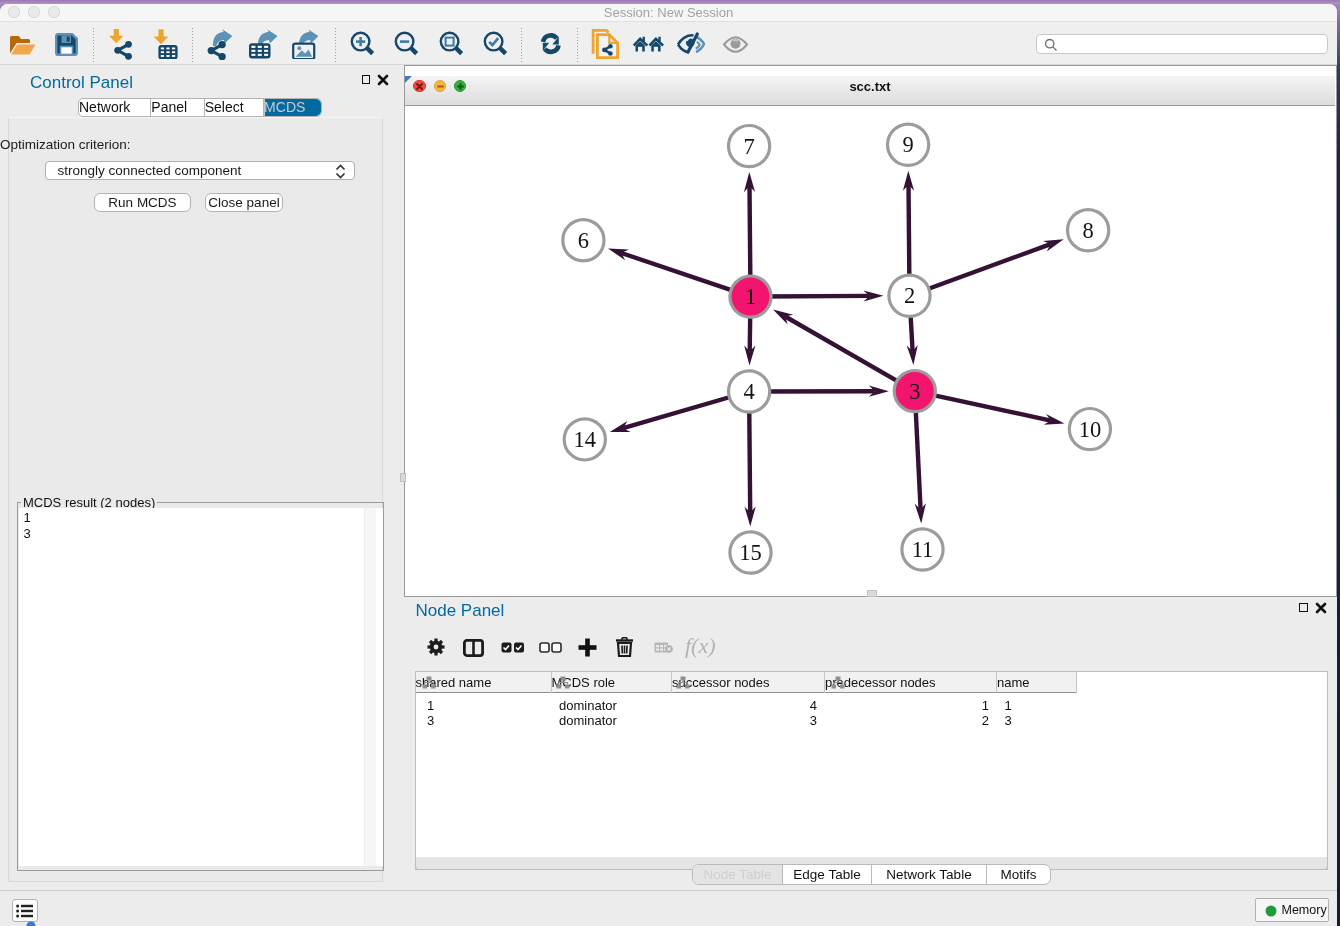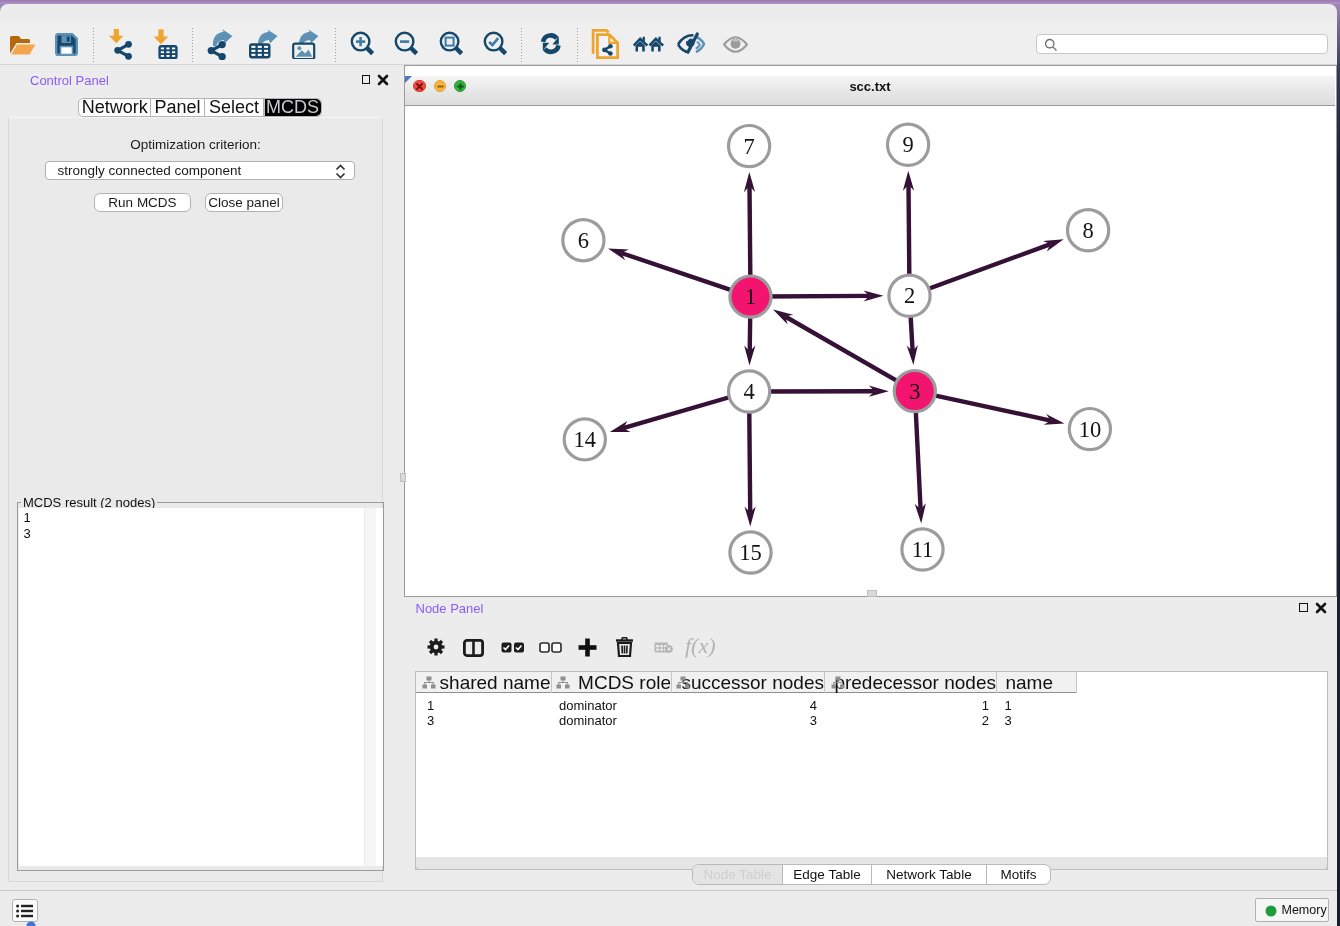--- a/index.html
+++ b/index.html
@@ -8,54 +8,60 @@
 #topstrip{left:0;top:0;width:1340px;height:4px;background:linear-gradient(#9a77b0,#b294c6)}
 #win{left:0;top:4px;width:1337px;height:922px;background:#ececec;border-radius:8px 8px 0 0}
 #titlebar{left:0;top:0;width:1337px;height:18px;background:#f6f6f6;border-radius:8px 8px 0 0;border-bottom:1px solid #e0e0e0}
 #titlebar .tl{position:absolute;top:2px;width:11.5px;height:11.5px;border-radius:50%;background:#e9e9e9;border:1px solid #d4d4d4}
 #wintitle{position:absolute;top:0;left:0;width:1337px;text-align:center;font-size:13px;line-height:18px;color:#a2a2a2}
 #toolbar{left:0;top:18px;width:1337px;height:43px;background:#efefef;border-bottom:1px solid #d6d6d6}
 .tsep{position:absolute;top:6px;height:35px;width:1px;background-image:repeating-linear-gradient(#9f9f9f 0 1px,transparent 1px 3px)}
 #searchbox{position:absolute;left:1036px;top:11.5px;width:292px;height:20.5px;background:#fff;border:1px solid #c8c8c8;border-radius:4px}
 
 #cpanel{left:0;top:61px;width:391px;height:824px;background:#ececec}
-.paneltitle{font-size:13px;color:#8b5cf6}
+.paneltitle{font-size:17px;color:#0369a1}
 .flticon{position:absolute;width:8.5px;height:8.5px;border:1.4px solid #111}
 #cptabs{position:absolute;left:78px;top:33px;width:244px;height:18.5px;border:1px solid #b3b3b3;border-radius:5px;background:#fff;display:flex}
-#cptabs .tab{font-size:18px;color:#111;text-align:center;line-height:17px;border-right:1px solid #b3b3b3}
-#cptabs .tab.sel{background:#000000;color:#c9c9cd;border-right:none;border-radius:0 5px 5px 0;box-shadow:inset 1px 0 0 #c4c4c4}
+#cptabs .tab{font-size:14px;color:#111;text-align:left;line-height:17px;border-right:1px solid #b3b3b3}
+#cptabs .tab.sel{background:#0369a1;color:#c9c9cd;border-right:none;border-radius:0 5px 5px 0;box-shadow:inset 1px 0 0 #c4c4c4}
 #cpinner{position:absolute;left:8px;top:51.5px;width:375px;height:765px;background:#eaeaea;border:1px solid #d8d8d8;border-top:1px solid #f5f5f5}
 .btn{position:absolute;background:#fefefe;border:1px solid #b3b3b3;border-radius:6px;font-size:13.5px;color:#1a1a1a;text-align:center}
 #combo{position:absolute;left:44.5px;top:95.5px;width:310px;height:19.5px;background:#fff;border:1px solid #b0b0b0;border-radius:4px;font-size:13.5px;color:#1a1a1a;line-height:17px;padding-left:12px}
 #resultbox{position:absolute;left:17px;top:436.5px;width:367px;height:369px;border:1px solid #9b9b9b}
 #resultlabel{position:absolute;left:21px;top:429.5px;background:#eaeaea;padding:0 2px;font-size:13px;color:#111}
 #resulttext{position:absolute;left:18.5px;top:443px;width:364px;height:358px;background:#fff;font-size:13px;color:#111;line-height:16.3px;padding:2px 0 0 5px}
 #resultsb{position:absolute;left:363.5px;top:443px;width:12px;height:358px;background:#f6f6f6;border-left:1px solid #ededed}
 
 #netframe{left:404px;top:61px;width:933px;height:531.5px;border:1px solid #9a9a9a;background:#fff}
 #nettitle{position:absolute;left:0;top:10px;width:930px;height:30px;background:linear-gradient(#f4f4f4,#dcdcdc);border-bottom:1px solid #9a9a9a}
 #nettitle .mac{position:absolute;top:3.5px;width:12.5px;height:12.5px;border-radius:50%}
 #nettitletext{position:absolute;top:2.5px;left:0;width:930px;text-align:center;font-size:13px;font-weight:700;color:#111}
 
 #tpanel{left:404px;top:592.5px;width:933px;height:293px;background:#ececec}
 #ttable{position:absolute;left:10.5px;top:74px;width:913px;height:199.5px;background:#fff;border:1px solid #bdbdbd}
 #thead{position:absolute;left:0;top:0;width:661px;height:21px;background:#f1f1f1;border-bottom:1.5px solid #8f8f8f}
-.hcell{position:absolute;top:0;height:21px;border-right:1px solid #c6c6c6;font-size:19px;color:#111;text-align:right;line-height:22px}
+.hcell{position:absolute;top:0;height:21px;border-right:1px solid #c6c6c6;font-size:13px;color:#111;text-align:left;line-height:22px}
 .tcell{position:absolute;font-size:13px;color:#111;height:15.5px;line-height:15.5px}
 #btabs{position:absolute;left:692px;top:860px;height:20.5px;border:1px solid #b9b9b9;border-radius:7px;background:#fff;display:flex;overflow:hidden}
 #btabs .tab{font-size:13.5px;color:#111;text-align:center;line-height:19px;border-right:1px solid #b9b9b9}
 #btabs .tab.sel{background:#e4e4e4;color:#cfcfcf}
 
 #statusbar{left:0;top:886px;width:1337px;height:36px;background:#ececec;border-top:1px solid #c9c9c9}
 #memorybtn{position:absolute;left:1254.5px;top:7px;width:74px;height:23.5px;background:#f6f6f6;border:1px solid #b0b0b0;border-radius:2px;font-size:12.5px;color:#111;line-height:22px;text-align:left;padding-left:26px}
 #listbtn{position:absolute;left:11.5px;top:7.5px;width:26px;height:23.5px;background:#fbfbfb;border:1px solid #b3b3b3;border-radius:3px}
 </style></head>
 <body>
 <div class="abs" id="topstrip"></div>
 <div class="abs" id="win">
+  <div class="abs" id="titlebar">
+    <div class="tl" style="left:8px"></div>
+    <div class="tl" style="left:28px"></div>
+    <div class="tl" style="left:48px"></div>
+    <div id="wintitle">Session: New Session</div>
+  </div>
   <div class="abs" id="toolbar">
     <svg width="27" height="21" viewBox="0 0 27 21" style="position:absolute;left:8.5px;top:11.5px">
         <path d="M1,19.5 L1,3.5 Q1,2 2.5,2 L9,2 Q10,2 10.5,2.8 L12,5 L19.5,5 Q21,5 21,6.5 L21,9 L7.5,9 Z" fill="#b5690c"></path>
         <path d="M2.2,20.5 L8,10.5 L26.5,10.5 L20.5,20.5 Z" fill="#f4a64d"></path>
       </svg>
       <svg width="23" height="23" viewBox="0 0 23 23" style="position:absolute;left:54.5px;top:10.5px">
         <path d="M1.2,3.2 Q1.2,1.2 3.2,1.2 L17.2,1.2 L21.8,5.8 L21.8,19.8 Q21.8,21.8 19.8,21.8 L3.2,21.8 Q1.2,21.8 1.2,19.8 Z" fill="#15476b" stroke="#5d92b6" stroke-width="2.4"></path>
         <rect x="6.5" y="2.5" width="9.5" height="7.5" fill="#5d92b6"></rect>
         <rect x="11.7" y="3.6" width="3" height="5" fill="#15476b"></rect>
         <rect x="5.5" y="13.5" width="12" height="8" fill="#fff"></rect>
@@ -190,21 +196,21 @@
     <svg width="12" height="12" style="position:absolute;left:377px;top:9px" viewBox="0 0 12 12">
         <path d="M2,2 L10,10 M10,2 L2,10" stroke="#111" stroke-width="2.6" stroke-linecap="round"></path>
       </svg>
     <div id="cptabs">
       <div class="tab" style="width:72.5px">Network</div>
       <div class="tab" style="width:53.5px">Panel</div>
       <div class="tab" style="width:59.5px">Select</div>
       <div class="tab sel" style="width:57px">MCDS</div>
     </div>
     <div id="cpinner"></div>
-    <div style="position:absolute;left:0;top:72px;width:391px;text-align:center;font-size:13.5px;color:#1a1a1a">Optimization criterion:</div>
+    <div style="position:absolute;left:0;top:72px;width:391px;text-align:left;font-size:13.5px;color:#1a1a1a">Optimization criterion:</div>
     <div id="combo">strongly connected component
       <svg width="13" height="15" viewBox="0 0 13 15" style="position:absolute;right:7px;top:2px">
           <path d="M2.5,5.5 L6.5,1.5 L10.5,5.5" fill="none" stroke="#333" stroke-width="1.7"></path>
           <path d="M2.5,9.5 L6.5,13.5 L10.5,9.5" fill="none" stroke="#333" stroke-width="1.7"></path>
         </svg>
     </div>
     <div class="btn" style="left:94px;top:127.5px;width:97px;height:19.5px;line-height:18px">Run MCDS</div>
     <div class="btn" style="left:205px;top:127.5px;width:78px;height:19.5px;line-height:18px">Close panel</div>
     <div id="resultbox"></div>
     <div id="resultlabel">MCDS result (2 nodes)</div>

